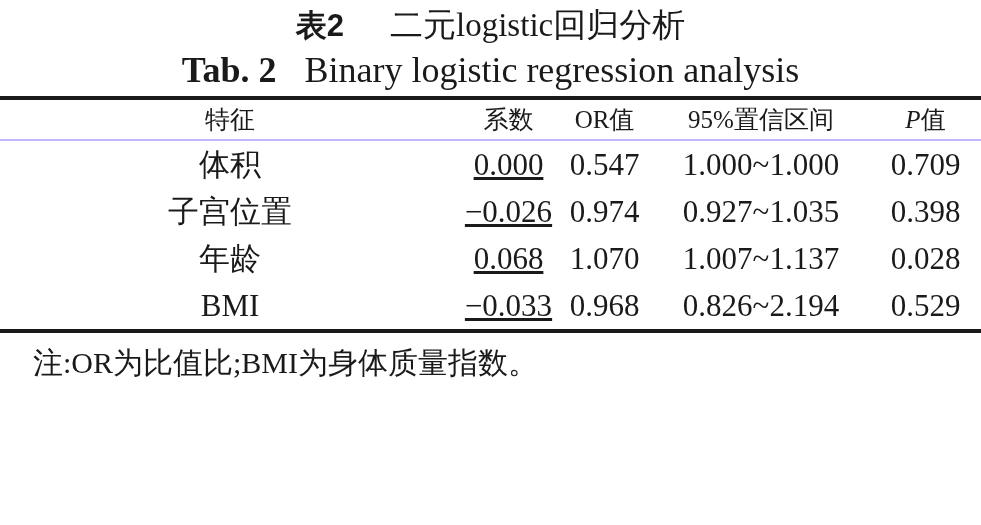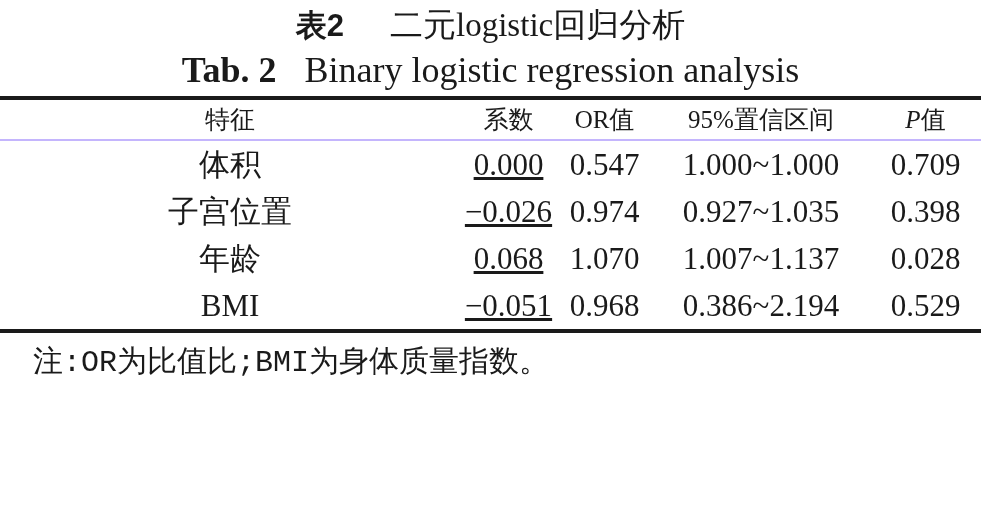--- a/index.html
+++ b/index.html
@@ -60,21 +60,20 @@
   td.cell-feature { text-align: left; padding-left: 8px; }
   td.cell-coef { text-align: right; padding-right: 8px; text-decoration: underline; }
   th .p-italic { font-style: italic; }
 
   
   .footnote {
     margin-top: 12px;
     padding-left: 33px;
     font-size: 30px;
     line-height: 36px;
-    font-family: Liberation Mono, monospace;
   }
 </style>
 </head>
 <body>
 
 <div class="page">
 
   <div class="titles">
     <div class="title-line title-zh">
       <span class="title-num">表2</span><span>二元logistic回归分析</span>
@@ -118,23 +117,23 @@
       </tr>
       <tr>
         <td class="cell-feature">年龄</td>
         <td class="cell-coef">0.068</td>
         <td>1.070</td>
         <td>1.007~1.137</td>
         <td>0.028</td>
       </tr>
       <tr>
         <td class="cell-feature">BMI</td>
-        <td class="cell-coef">−0.051</td>
+        <td class="cell-coef">−0.033</td>
         <td>0.968</td>
-        <td>0.386~2.194</td>
+        <td>0.826~2.194</td>
         <td>0.529</td>
       </tr>
     </tbody>
   </table>
 
   <div class="footnote">注:OR为比值比;BMI为身体质量指数。</div>
 
 </div>
 
 </body></html>

